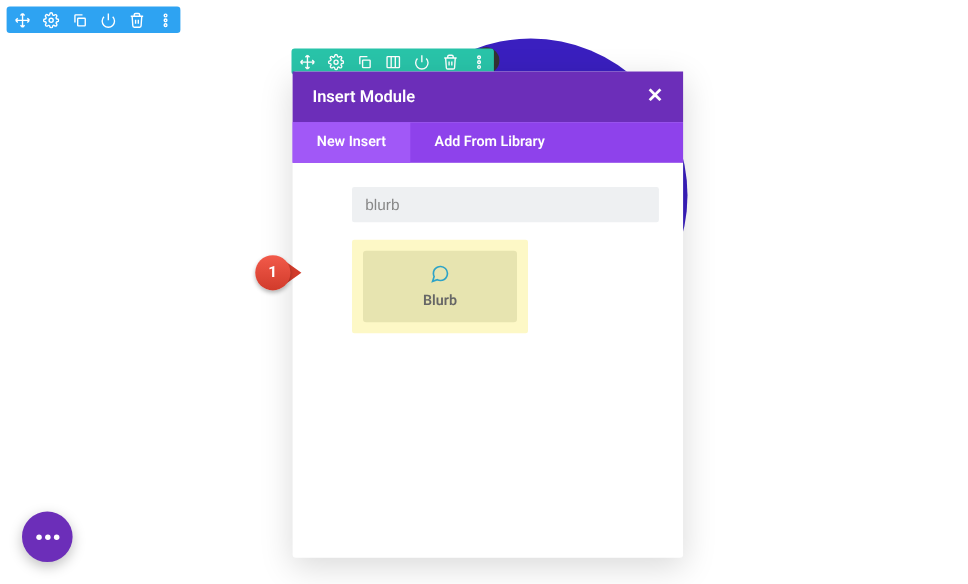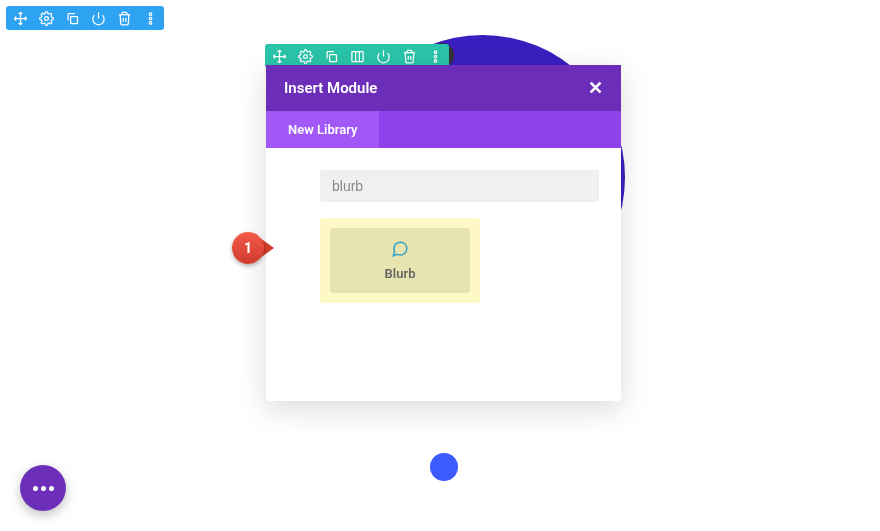--- a/index.html
+++ b/index.html
@@ -101,21 +101,21 @@
       justify-content: center;
       z-index: 4;
     }
 
     
     .modal {
       position: absolute;
       top: 65px;
       left: 266px;
       width: 355px;
-      height: 336px;
+      height: 442px;
       background: #fff;
       box-shadow: 0 8px 30px rgba(0,0,0,0.15);
       border-radius: 3px;
       z-index: 10;
       display: flex;
       flex-direction: column;
     }
     .modal-header {
       background: #6c2eb9;
       color: #fff;
@@ -361,21 +361,22 @@
       </svg>
   </span>
 </div>
 
 <div class="modal">
   <div class="modal-header">
     <span>Insert Module</span>
     <span class="modal-close">✕</span>
   </div>
   <div class="modal-tabs">
-    <div class="tab active">New Library</div>
+    <div class="tab active">New Insert</div>
+    <div class="tab">Add From Library</div>
   </div>
   <div class="modal-body">
     <input class="search-input" type="text" value="blurb" style="">
     <div class="module-highlight">
       <div class="module-item">
         <span>
           <svg viewBox="0 0 24 24">
               <path d="M21 11.5a8.38 8.38 0 0 1-.9 3.8 8.5 8.5 0 0 1-7.6 4.7 8.38 8.38 0 0 1-3.8-.9L3 21l1.9-5.7a8.38 8.38 0 0 1-.9-3.8 8.5 8.5 0 0 1 4.7-7.6 8.38 8.38 0 0 1 3.8-.9h.5a8.48 8.48 0 0 1 8 8v.5z"></path>
             </svg>
         </span>

